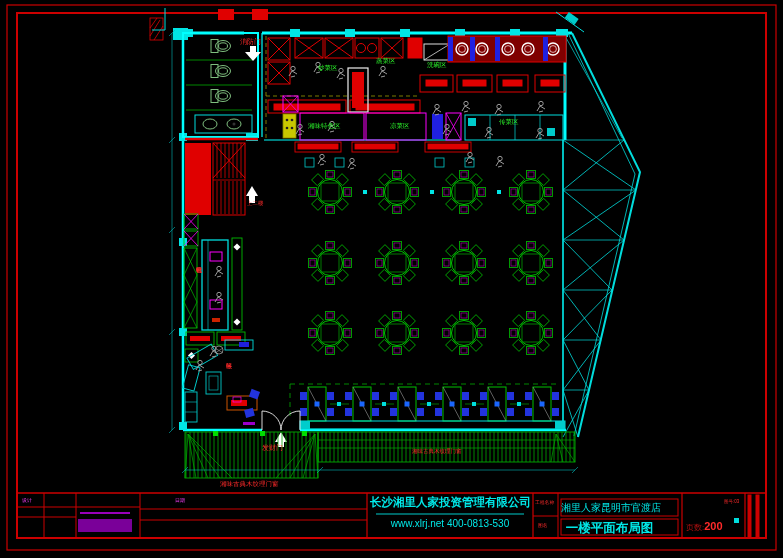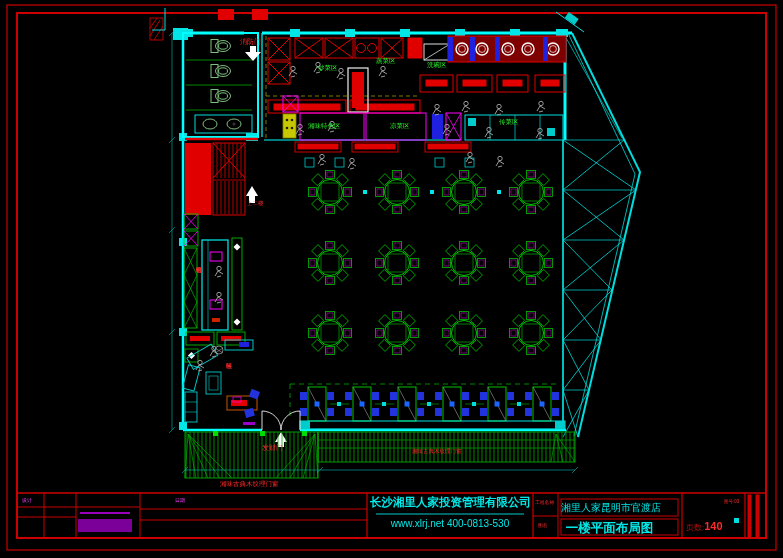--- a/index.html
+++ b/index.html
@@ -521,19 +521,19 @@
 <div class="label red" style="left:412px;top:449px;font-size:5.5px;">湘味古典木纹理门窗</div>
 <div class="label red" style="left:220px;top:481px;font-size:6.5px;">湘味古典木纹理门窗</div>
 
 <div class="label cyan bold ctr" style="left:370px;top:497px;width:160px;font-size:11.5px;">长沙湘里人家投资管理有限公司</div>
 <div class="label cyan ctr" style="left:370px;top:519px;width:160px;font-size:10px;">www.xlrj.net 400-0813-530</div>
 <div class="label red" style="left:535px;top:501px;font-size:4.8px;">工程名称</div>
 <div class="label red" style="left:538px;top:524px;font-size:4.8px;">图名</div>
 <div class="label cyan ctr" style="left:561px;top:503px;width:97px;font-size:10px;">湘里人家昆明市官渡店</div>
 <div class="label cyan bold ctr" style="left:561px;top:522px;width:97px;font-size:12.5px;">一楼平面布局图</div>
 <div class="label" style="left:686px;top:521px;font-size:8px;">
-  <span class="dkred">页数:</span><span class="red bold" style="font-size:11px;">140</span>
+  <span class="dkred">页数:</span><span class="red bold" style="font-size:11px;">200</span>
 </div>
 <div class="label red" style="left:724px;top:500px;font-size:4.5px;">图号:03</div>
 <div class="label mag" style="left:22px;top:498px;font-size:5px;">设计</div>
 <div class="label mag" style="left:175px;top:498px;font-size:5px;">日期</div>
 
 </div>
 
 </body></html>

